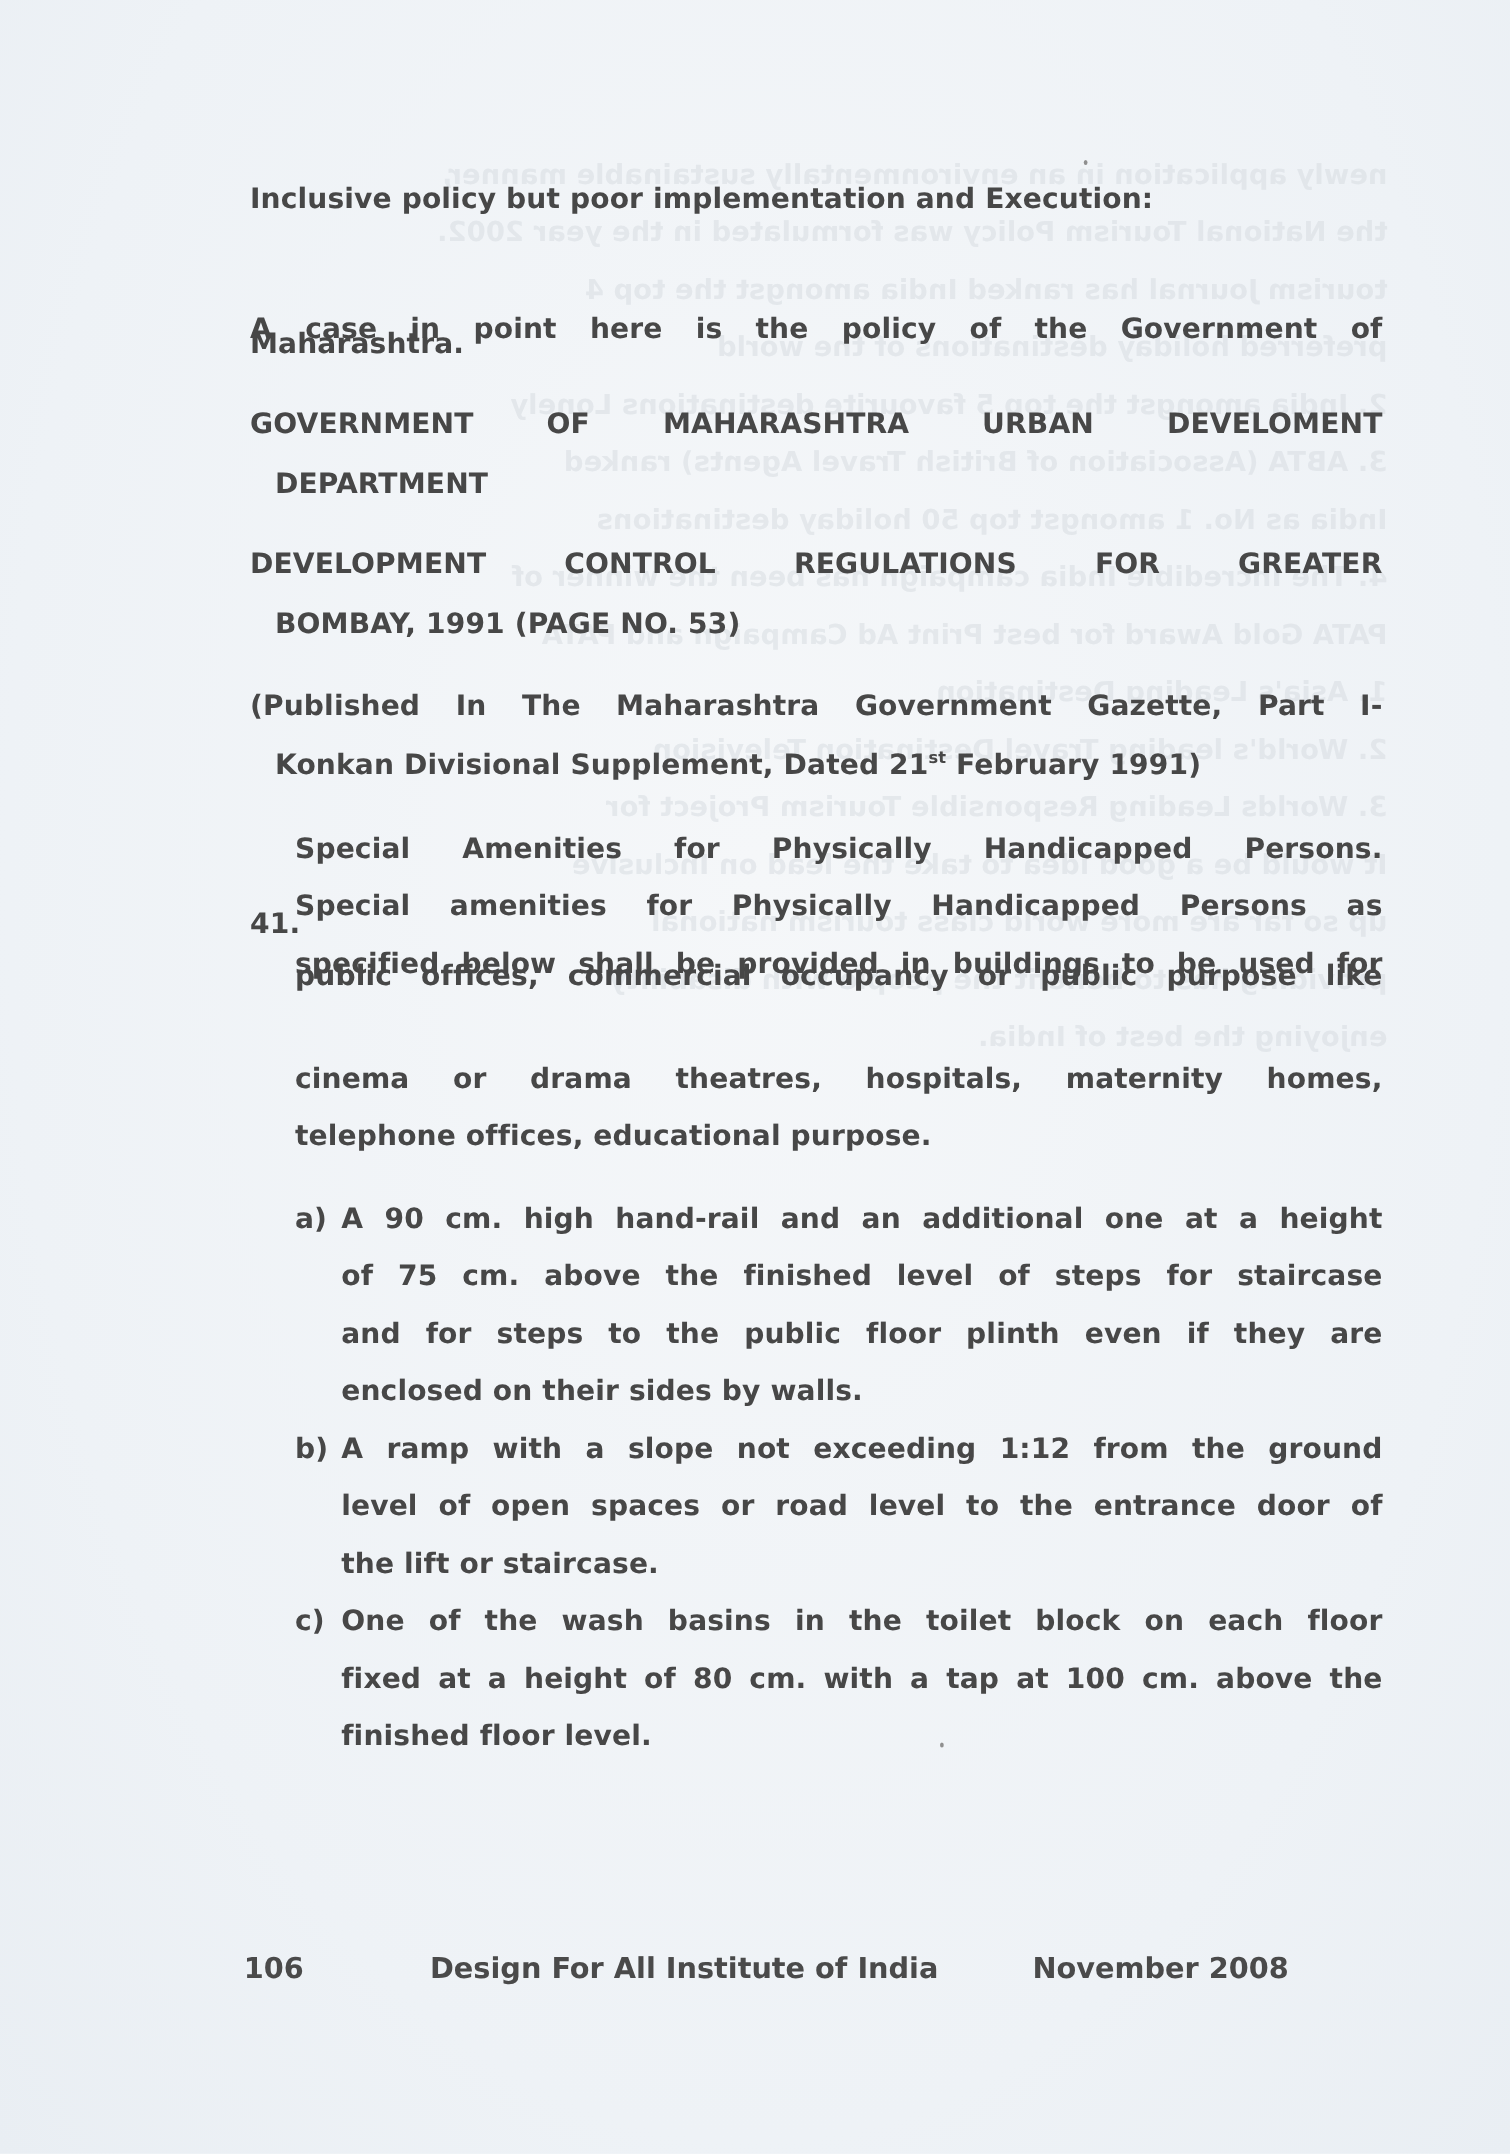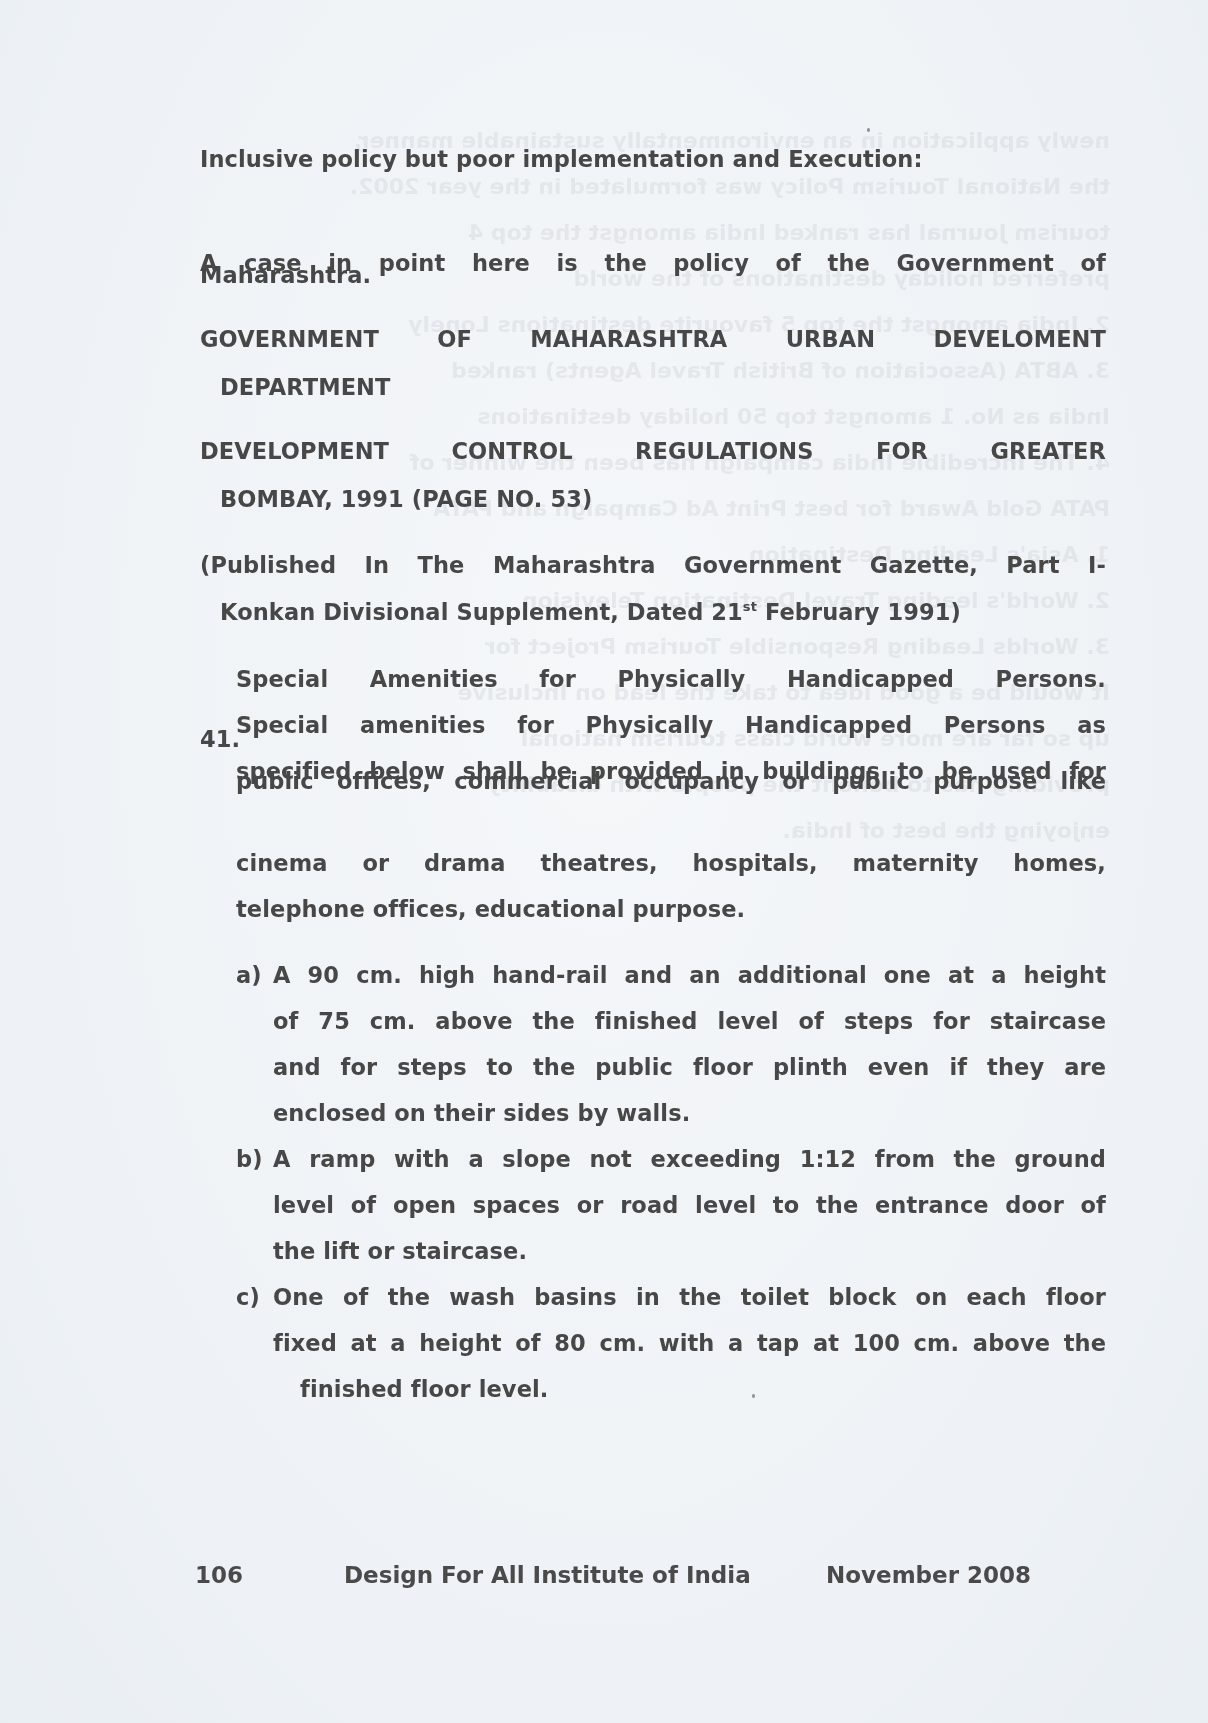--- a/index.html
+++ b/index.html
@@ -118,21 +118,21 @@
   <div class="line" style="left:273px; top:1100px;">enclosed on their sides by walls.</div>
 
   <div class="line" style="left:236px; top:1146px;">b)</div>
   <div class="line just" style="left:273px; top:1146px; width:833px;">A ramp with a slope not exceeding 1:12 from the ground</div>
   <div class="line just" style="left:273px; top:1192px; width:833px;">level of open spaces or road level to the entrance door of</div>
   <div class="line" style="left:273px; top:1238px;">the lift or staircase.</div>
 
   <div class="line" style="left:236px; top:1284px;">c)</div>
   <div class="line just" style="left:273px; top:1284px; width:833px;">One of the wash basins in the toilet block on each floor</div>
   <div class="line just" style="left:273px; top:1330px; width:833px;">fixed at a height of 80 cm. with a tap at 100 cm. above the</div>
-  <div class="line" style="left:273px; top:1376px;margin-left:27px;">finished floor level.</div>
+  <div class="line" style="left:273px; top:1376px;">finished floor level.</div>
 
   <div class="speck" style="left:867px; top:128px;"></div>
   <div class="speck" style="left:752px; top:1394px;"></div>
 
   <div class="footer" style="left:195px;">106</div>
   <div class="footer" style="left:344px;">Design For All Institute of India</div>
   <div class="footer" style="left:826px;">November 2008</div>
 </div>
 
 </body></html>

